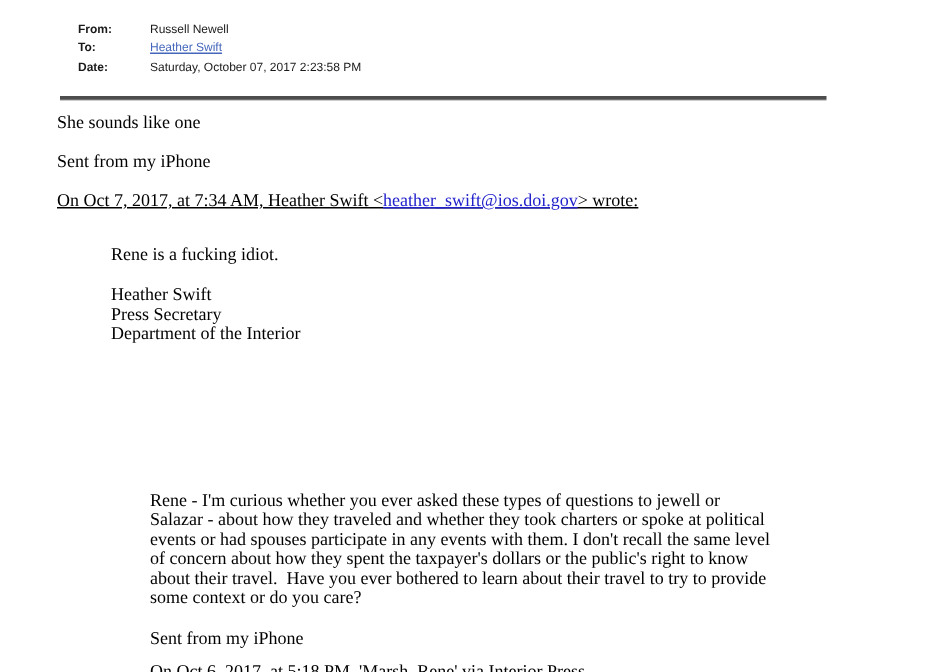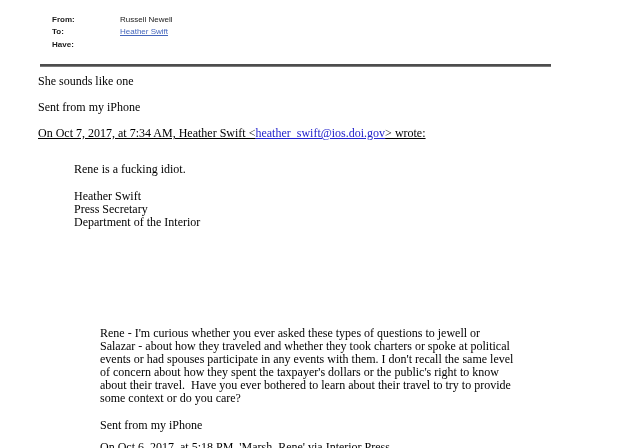--- a/index.html
+++ b/index.html
@@ -14,21 +14,21 @@
   }
   
   .hdr { position:absolute; left:52px; top:14px; }
   .hdr-row {
     display:flex;
     font-family:"Liberation Sans", sans-serif;
     font-size:8px;
     line-height:12.3px;
     color:#1a1a1a;
   }
-  .hdr-label { width:68px; font-weight:bold; }
+  .hdr-label { width:48px; font-weight:bold; }
   .hdr-value { font-weight:normal;text-align:right; }
   a.hdr-link, .hdr-link {
     color:#4466bb;
     text-decoration:underline;
     cursor:pointer;
   }
   .rule {
     position:absolute;
     left:40px; top:64px;
     width:511px; height:3px;
@@ -58,21 +58,22 @@
   <div class="hdr">
     <div class="hdr-row">
       <span class="hdr-label">From:</span>
       <span class="hdr-value">Russell Newell</span>
     </div>
     <div class="hdr-row">
       <span class="hdr-label">To:</span>
       <a class="hdr-value hdr-link">Heather Swift</a>
     </div>
     <div class="hdr-row">
-      <span class="hdr-label">Have:</span>
+      <span class="hdr-label">Date:</span>
+      <span class="hdr-value">Saturday, October 07, 2017 2:23:58 PM</span>
     </div>
   </div>
 
   <div class="rule"></div>
 
   <div class="tblock lvl0" style="top:75px;">She sounds like one</div>
   <div class="tblock lvl0" style="top:101px;">Sent from my iPhone</div>
 
   <div class="tblock lvl0" style="top:127px;text-decoration:underline;"><span>On Oct 7, 2017, at 7:34 AM, Heather Swift &lt;</span><a class="body-link">heather_swift@ios.doi.gov</a><span>&gt; wrote:</span></div>
 

